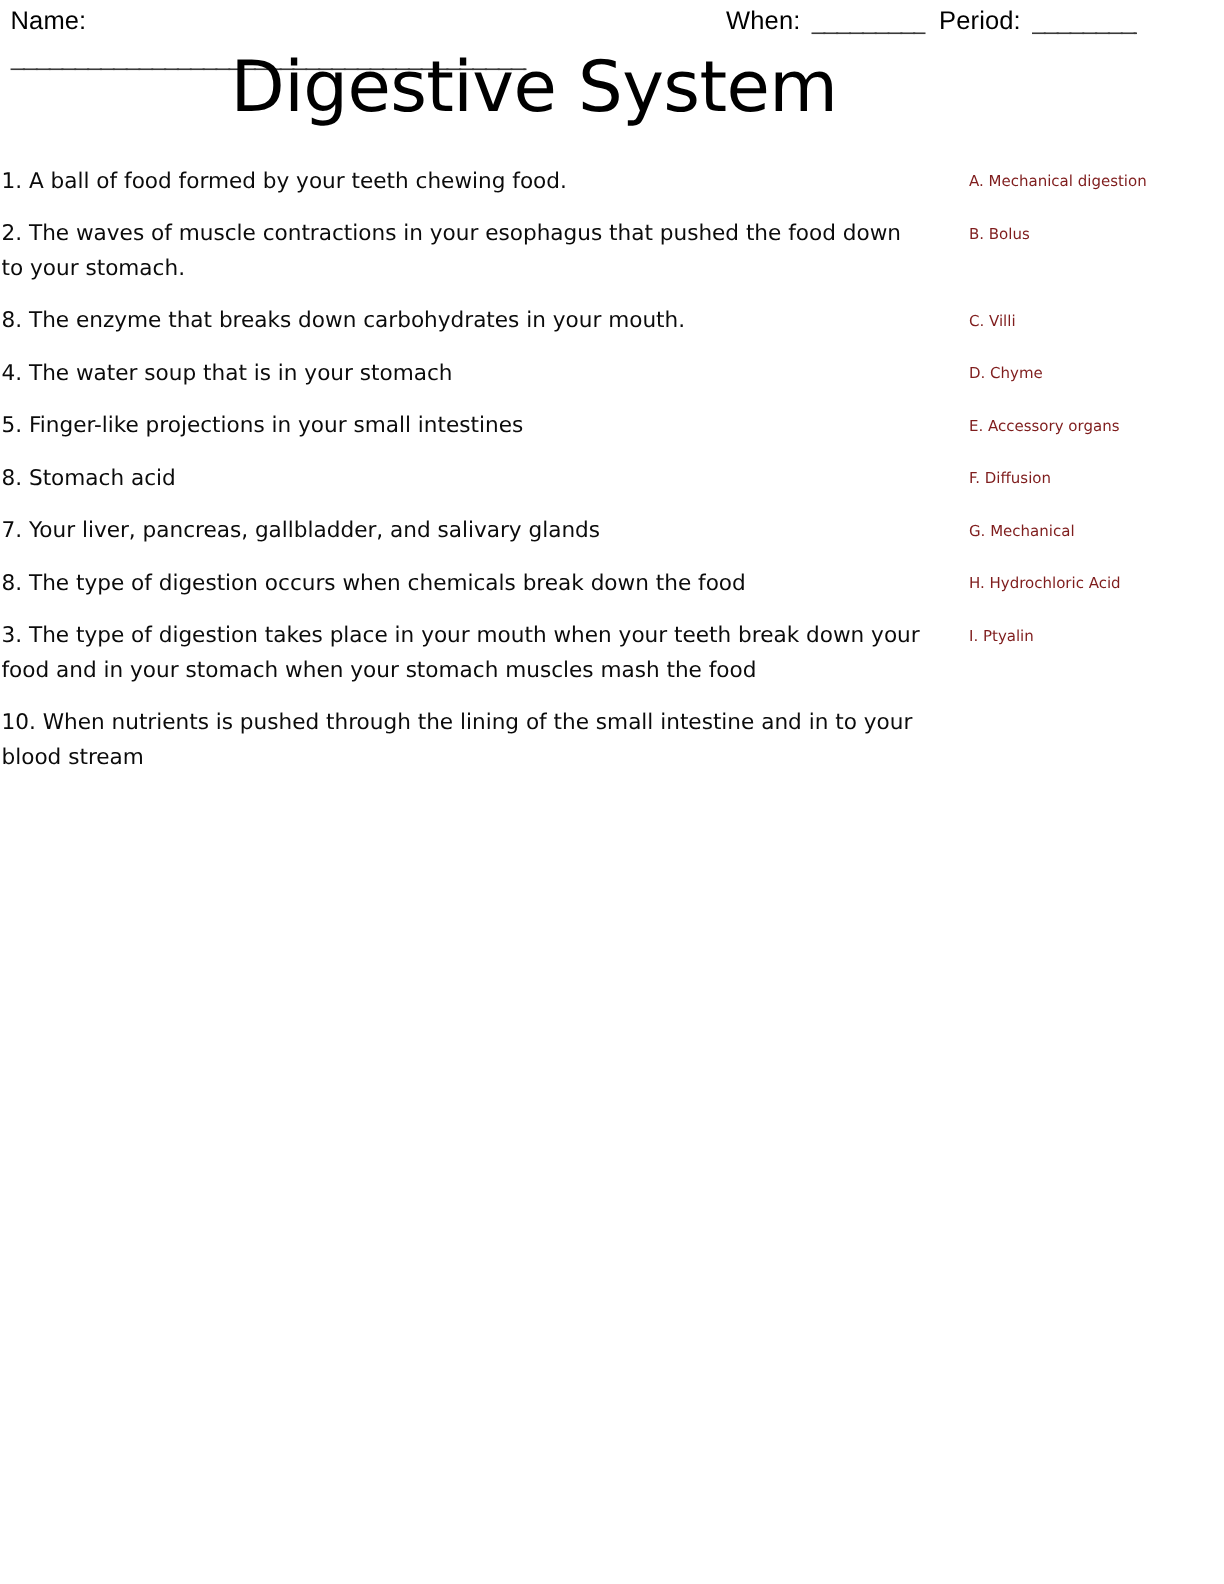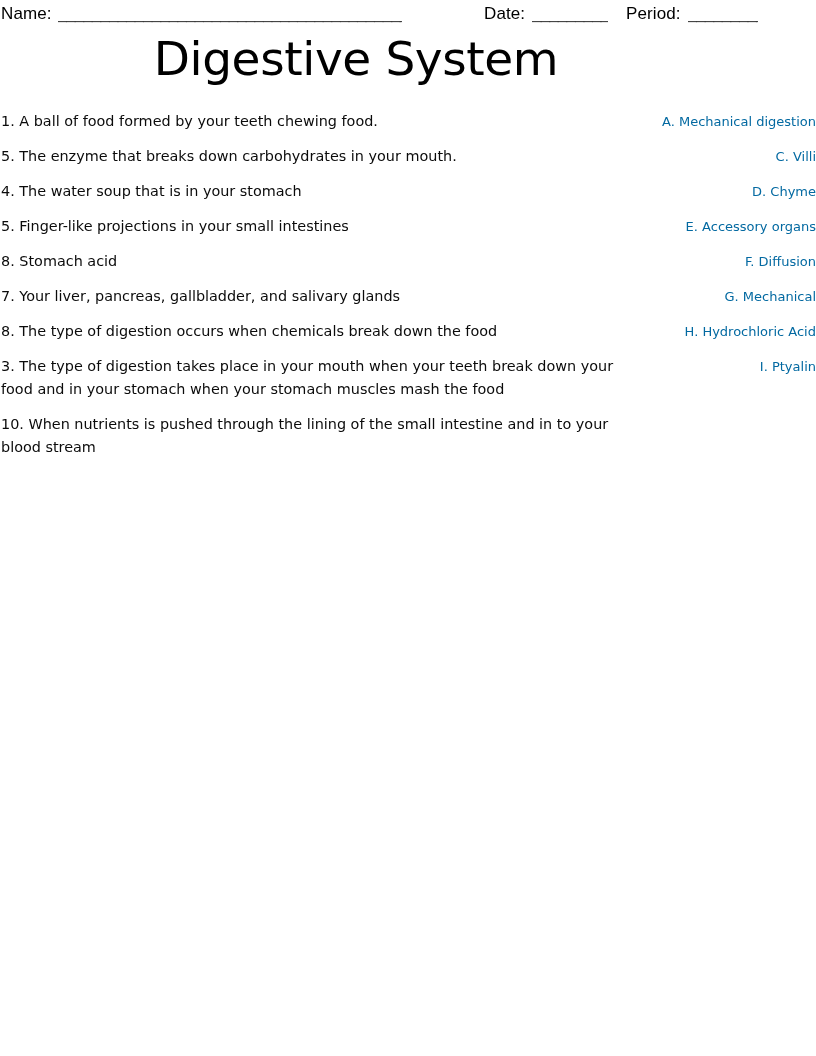--- a/index.html
+++ b/index.html
@@ -53,21 +53,21 @@
   .hdr-rule {
     display: inline-block;
     font-family: "Liberation Sans", sans-serif;
     font-size: 17px;
     color: #3a3a3a;
     letter-spacing: -0.9px;
     overflow: hidden;
     white-space: nowrap;
     vertical-align: baseline;
   }
-  #field-name  { left: 1px; }
+  #field-name  { left: 1px; flex-direction: column; }
   #field-name  .hdr-rule { width: 344px; margin-left: 6px; }
   #field-date  { left: 484px; }
   #field-date  .hdr-rule { width: 76px; margin-left: 7px; }
   #field-period{ left: 626px; text-align: center; }
   #field-period .hdr-rule { width: 70px; margin-left: 7px; }
 
   
   .worksheet-title {
     position: absolute;
     left: 0;
@@ -104,65 +104,68 @@
     line-height: 23.2px;
     color: #0b0b0b;
     text-align: left;
   }
   .answer-cell {
     position: absolute;
     left: 646px;
     top: 0;
     width: 170px;
     font-family: "DejaVu Sans", sans-serif;
-    font-size: 13px;
+    font-size: 10px;
     line-height: 23.2px;
-    color: #0369a1;
+    color: #7f1d1d;
     white-space: nowrap;
-    text-align: right;
   }
   .row-h1 { height: 23px; }
   .row-h2 { height: 46px; }
 </style>
 </head>
 <body>
 
 <div class="page">
 
   <div class="header-row">
 
     <div class="hdr-field" id="field-name">
       <span class="hdr-label">Name:</span>
       <span class="hdr-rule">_________________________________________________</span>
     </div>
 
     <div class="hdr-field" id="field-date">
-      <span class="hdr-label">Date:</span>
+      <span class="hdr-label">When:</span>
       <span class="hdr-rule">____________</span>
     </div>
 
     <div class="hdr-field" id="field-period">
       <span class="hdr-label">Period:</span>
       <span class="hdr-rule">___________</span>
     </div>
 
   </div>
 
   <div class="worksheet-title">Digestive System</div>
 
   <div class="matching-block">
 
     <div class="match-row row-h1">
       <div class="question-cell">1. A ball of food formed by your teeth chewing food.</div>
       <div class="answer-cell">A. Mechanical digestion</div>
     </div>
 
-
-    <div class="match-row row-h1">
-      <div class="question-cell">5. The enzyme that breaks down carbohydrates in your mouth.</div>
+    <div class="match-row row-h2">
+      <div class="question-cell">2. The waves of muscle contractions in your esophagus that pushed the food down to your stomach.</div>
+      <div class="answer-cell">B. Bolus</div>
+    </div>
+
+    <div class="match-row row-h1">
+      <div class="question-cell">8. The enzyme that breaks down carbohydrates in your mouth.</div>
       <div class="answer-cell">C. Villi</div>
     </div>
 
     <div class="match-row row-h1">
       <div class="question-cell">4. The water soup that is in your stomach</div>
       <div class="answer-cell">D. Chyme</div>
     </div>
 
     <div class="match-row row-h1">
       <div class="question-cell">5. Finger-like projections in your small intestines</div>

